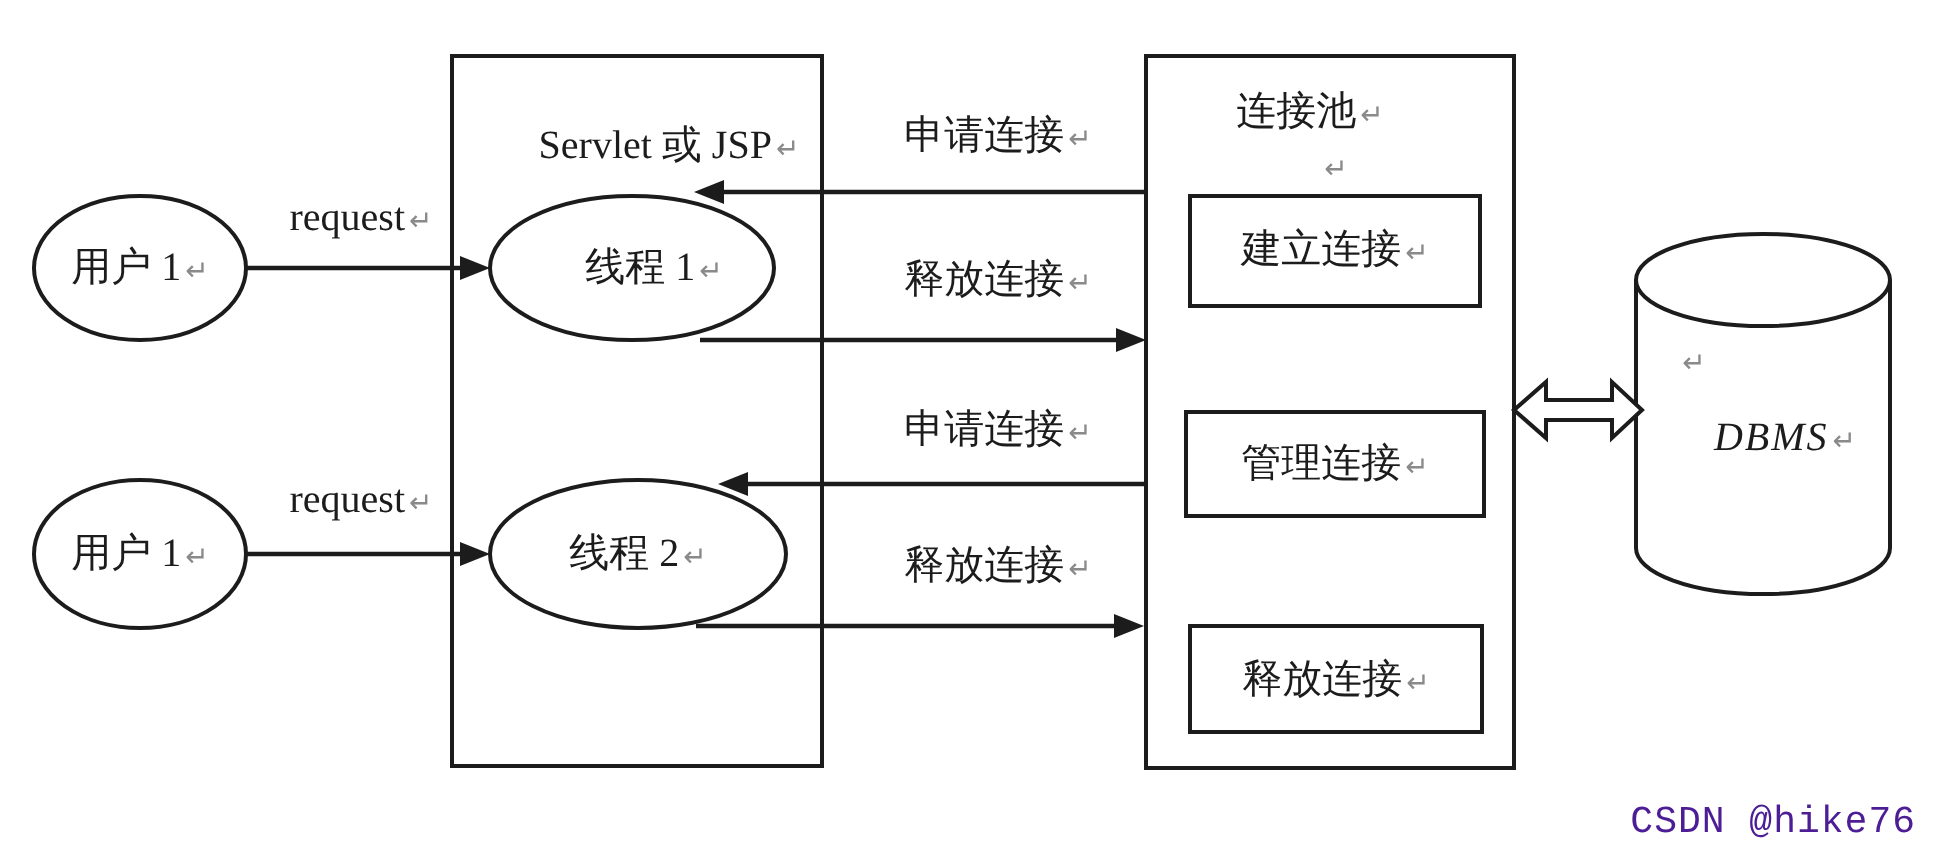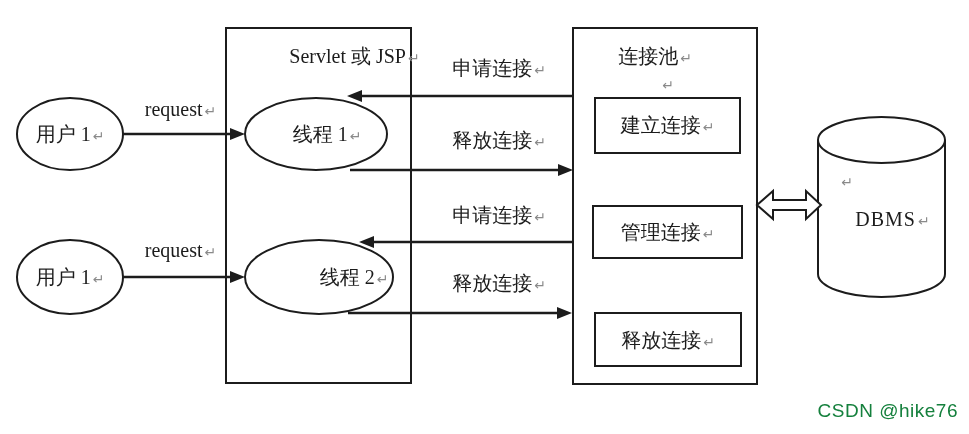--- a/index.html
+++ b/index.html
@@ -30,23 +30,23 @@
     position:absolute;
     color:#8a8a8a;
     font-size:14px;
     text-align:center;
     font-family:"DejaVu Sans",sans-serif;
   }
   .watermark{
     position:absolute;
     left:810px;top:400px;width:148px;
     text-align:right;
-    font-family:Liberation Sans, sans-serif;
+    font-family:Liberation Mono, monospace;
     font-size:19px;
-    color:#15803d;
+    color:#4c1d95;
     letter-spacing:0.5px;
   }
 </style>
 </head>
 <body>
 
 <div class="canvas">
 
   <svg class="layer" width="969" height="434" viewBox="0 0 969 434">
     <g fill="none" stroke="#1c1c1c" stroke-width="2">
@@ -83,51 +83,51 @@
     <g fill="#1c1c1c" stroke="none">
       <polygon points="245,134 230,128 230,140"></polygon>
       <polygon points="245,277 230,271 230,283"></polygon>
       <polygon points="347,96 362,90 362,102"></polygon>
       <polygon points="573,170 558,164 558,176"></polygon>
       <polygon points="359,242 374,236 374,248"></polygon>
       <polygon points="572,313 557,307 557,319"></polygon>
     </g>
   </svg>
 
-  <div class="lbl" style="left:226px;top:44px;width:217px;padding-left:20px;"><span>Servlet 或 JSP</span><span class="mark">↵</span></div>
+  <div class="lbl" style="left:226px;top:61px;width:217px;"><span>Servlet 或 JSP</span><span class="mark">↵</span></div>
 
   <div class="lbl" style="left:573px;top:44px;width:164px;"><span>连接池</span><span class="mark">↵</span></div>
 
   <div class="mark-standalone" style="left:648px;top:77px;width:40px;">↵</div>
 
   <div class="lbl" style="left:20px;top:122px;width:100px;"><span>用户 1</span><span class="mark">↵</span></div>
 
   <div class="lbl" style="left:20px;top:265px;width:100px;"><span>用户 1</span><span class="mark">↵</span></div>
 
   <div class="lbl" style="left:118px;top:97px;width:125px;"><span>request</span><span class="mark">↵</span></div>
 
   <div class="lbl" style="left:118px;top:238px;width:125px;"><span>request</span><span class="mark">↵</span></div>
 
   <div class="lbl" style="left:245px;top:122px;width:164px;"><span>线程 1</span><span class="mark">↵</span></div>
 
-  <div class="lbl" style="left:245px;top:265px;width:148px;margin-left:35px;"><span>线程 2</span><span class="mark">↵</span></div>
+  <div class="lbl" style="left:245px;top:265px;width:148px;"><span>线程 2</span><span class="mark">↵</span></div>
 
   <div class="lbl" style="left:425px;top:56px;width:148px;"><span>申请连接</span><span class="mark">↵</span></div>
 
   <div class="lbl" style="left:425px;top:128px;width:148px;"><span>释放连接</span><span class="mark">↵</span></div>
 
   <div class="lbl" style="left:425px;top:203px;width:148px;"><span>申请连接</span><span class="mark">↵</span></div>
 
   <div class="lbl" style="left:425px;top:271px;width:148px;"><span>释放连接</span><span class="mark">↵</span></div>
 
   <div class="lbl" style="left:595px;top:113px;width:145px;"><span>建立连接</span><span class="mark">↵</span></div>
 
   <div class="lbl" style="left:593px;top:220px;width:149px;"><span>管理连接</span><span class="mark">↵</span></div>
 
   <div class="lbl" style="left:595px;top:328px;width:146px;"><span>释放连接</span><span class="mark">↵</span></div>
 
   <div class="mark-standalone" style="left:832px;top:174px;width:30px;">↵</div>
 
-  <div class="lbl" style="left:818px;top:207px;width:150px;letter-spacing:1px;"><span>DBMS</span><span class="mark">↵</span></div>
+  <div class="lbl" style="left:818px;top:207px;width:150px;letter-spacing:1px;font-style:italic;"><span>DBMS</span><span class="mark">↵</span></div>
 
   <div class="watermark">CSDN @hike76</div>
 
 </div>
 
 </body></html>

